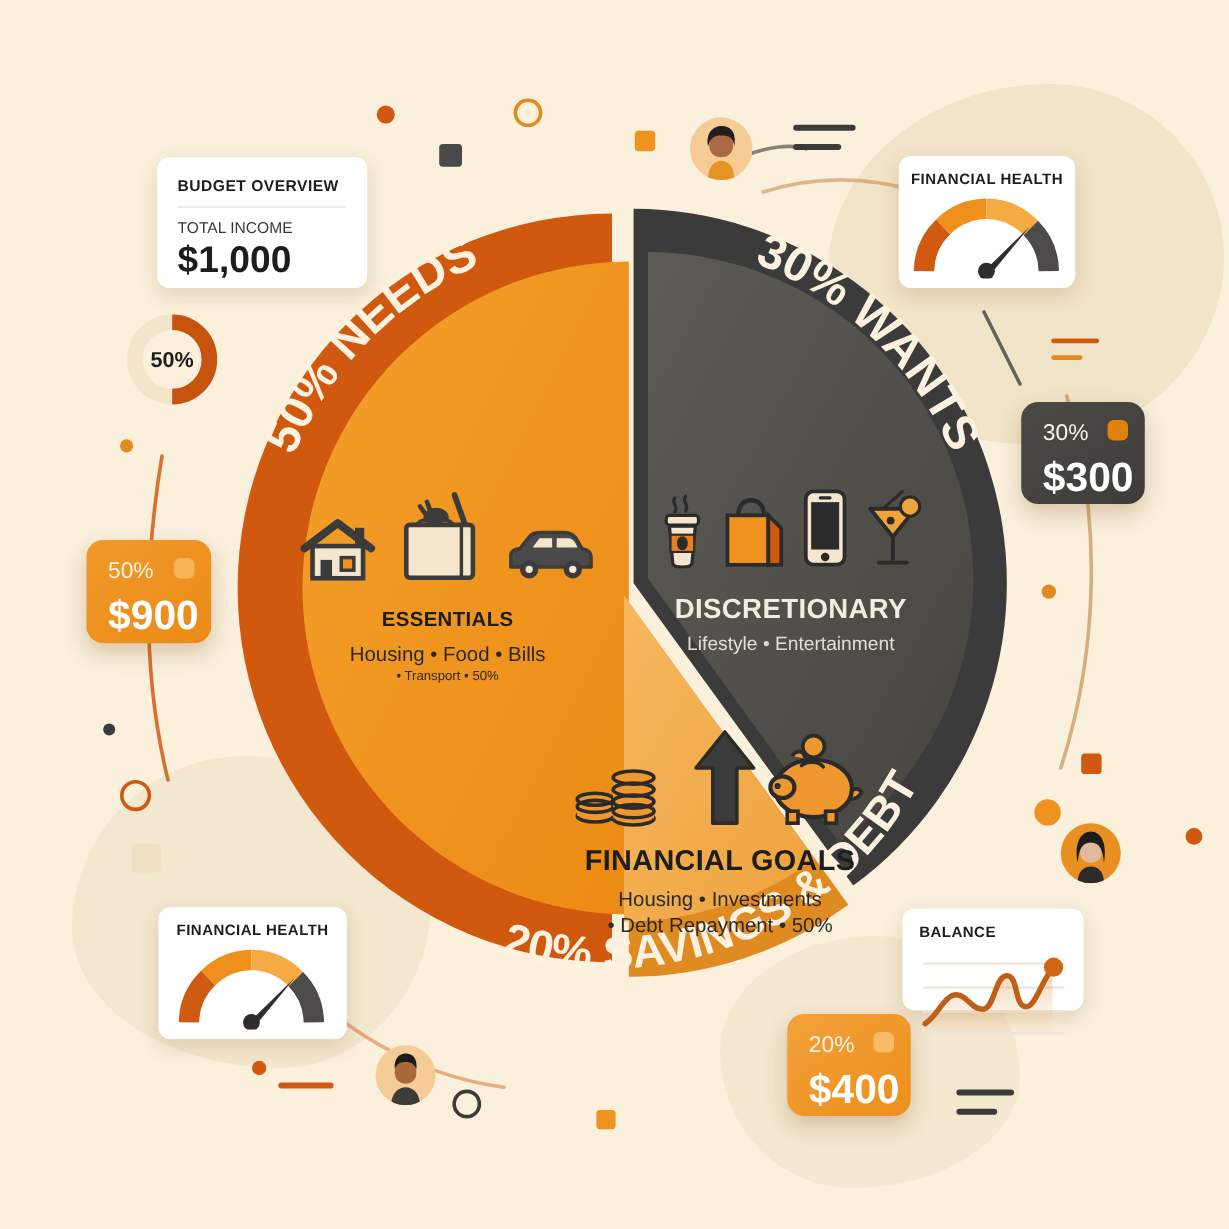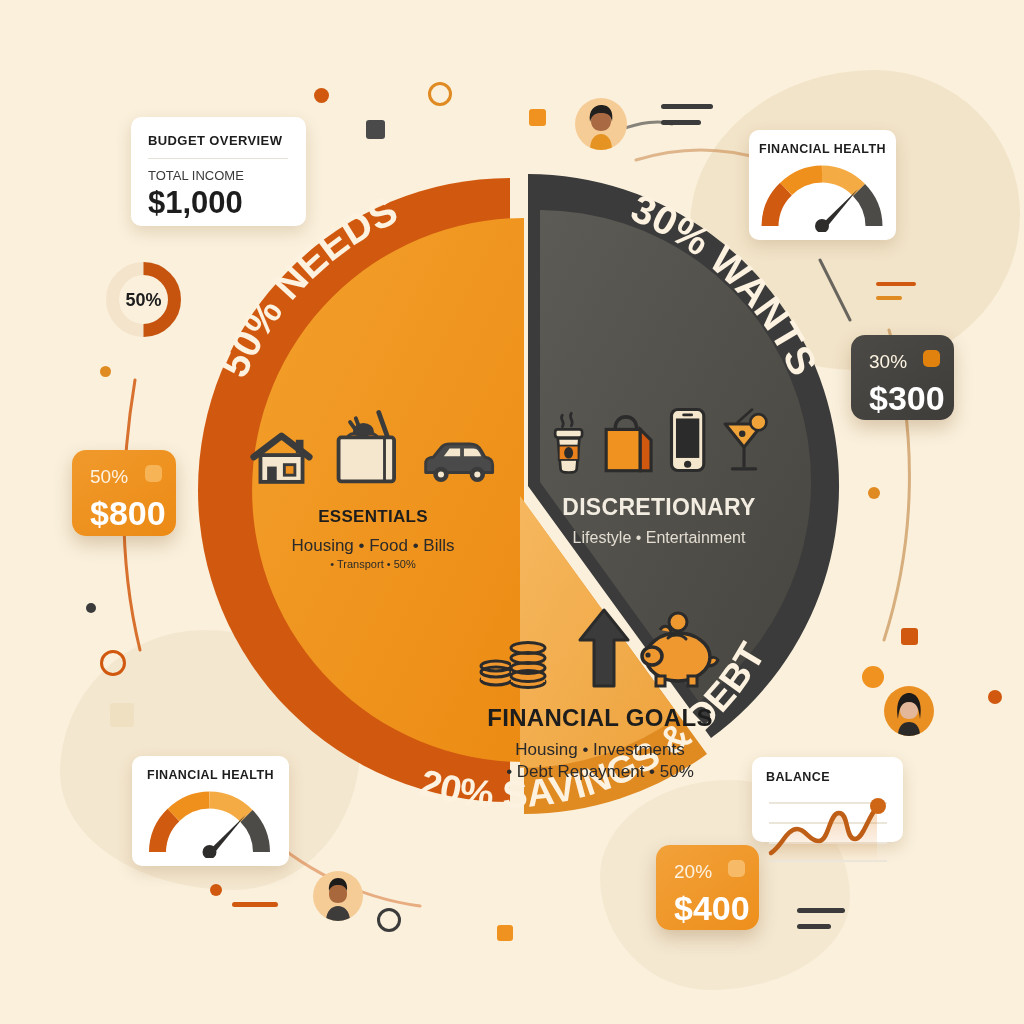--- a/index.html
+++ b/index.html
@@ -236,21 +236,21 @@
         <rect x="18" y="66" width="9" height="10" fill="#ef9830" stroke="#2b2b2b" stroke-width="3"></rect>
         <rect x="50" y="66" width="9" height="10" fill="#ef9830" stroke="#2b2b2b" stroke-width="3"></rect>
         <path d="M22,20 C26,14 32,16 33,22" fill="#ef9830" stroke="#2b2b2b" stroke-width="3"></path>
       </svg>
     </div>
     <div class="hd" style="font-size:24px;color:#1d1d1d;margin-top:14px;">FINANCIAL GOALS</div>
     <div class="sb" style="font-size:17px;color:#2a2a2a;margin-top:7px;">Housing • Investments</div>
     <div class="sb" style="font-size:17px;color:#2a2a2a;">• Debt Repayment • 50%</div>
   </div>
 
-  <div class="card" style="left:131px;top:117px;width:175px;height:109px;">
+  <div class="card" style="left:131px;top:131px;width:175px;height:109px;">
     <div class="card-title" style="position:absolute;left:17px;top:16px;font-size:13px;">BUDGET OVERVIEW</div>
     <div style="position:absolute;left:17px;top:41px;width:140px;height:1px;background:#e6e1d6;"></div>
     <div style="position:absolute;left:17px;top:51px;font-size:13px;color:#3a3a3a;">TOTAL INCOME</div>
     <div style="position:absolute;left:17px;top:68px;font-size:31px;font-weight:bold;color:#1d1d1d;">$1,000</div>
   </div>
 
   <div class="card" style="left:749px;top:130px;width:147px;height:110px;">
     <div class="card-title" style="position:absolute;left:0;top:12px;width:147px;text-align:center;font-size:12.5px;">FINANCIAL HEALTH</div>
     <svg width="125" height="68" viewBox="0 0 125 68" style="position:absolute;left:11px;top:34px;">
       <path d="M10,62 A52,52 0 0 1 26,25" fill="none" stroke="#cf5a10" stroke-width="17"></path>
@@ -296,21 +296,21 @@
   <div style="position:absolute;left:101px;top:257px;width:85px;height:85px;">
     <svg width="85" height="85" viewBox="0 0 85 85">
       <circle cx="42.5" cy="42.5" r="31" fill="none" stroke="#f3e4cb" stroke-width="13"></circle>
       <path d="M42.5,11.5 A31,31 0 0 1 42.5,73.5" fill="none" stroke="#c6540f" stroke-width="13"></path>
       <text x="42.5" y="49" text-anchor="middle" font-size="18" font-weight="bold" style="fill:#1d1d1d;font-family:'Liberation Sans',sans-serif;">50%</text>
     </svg>
   </div>
 
   <div class="mini" style="left:72px;top:450px;width:104px;height:86px;background:linear-gradient(145deg,#f09a2c,#ec8a15);">
     <div class="pct">50%</div>
-    <div class="amt">$800</div>
+    <div class="amt">$900</div>
     <div class="chip" style="background:#f6b457;"></div>
   </div>
 
   <div class="mini" style="left:851px;top:335px;width:103px;height:85px;background:linear-gradient(145deg,#4c4a46,#3f3d39);">
     <div class="pct">30%</div>
     <div class="amt">$300</div>
     <div class="chip" style="background:#e1820f;"></div>
   </div>
 
   <div class="mini" style="left:656px;top:845px;width:103px;height:85px;background:linear-gradient(145deg,#f2a13a,#ed8f1c);">

